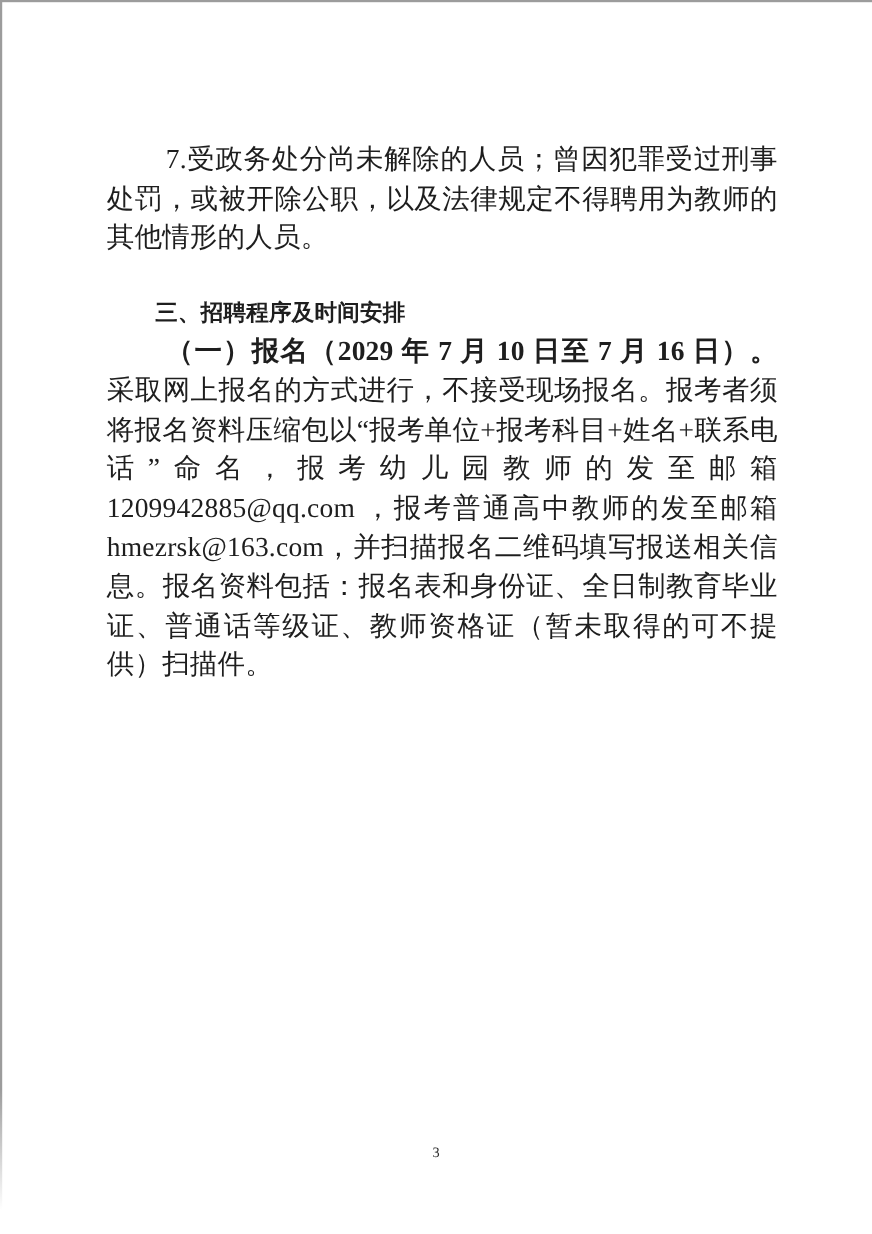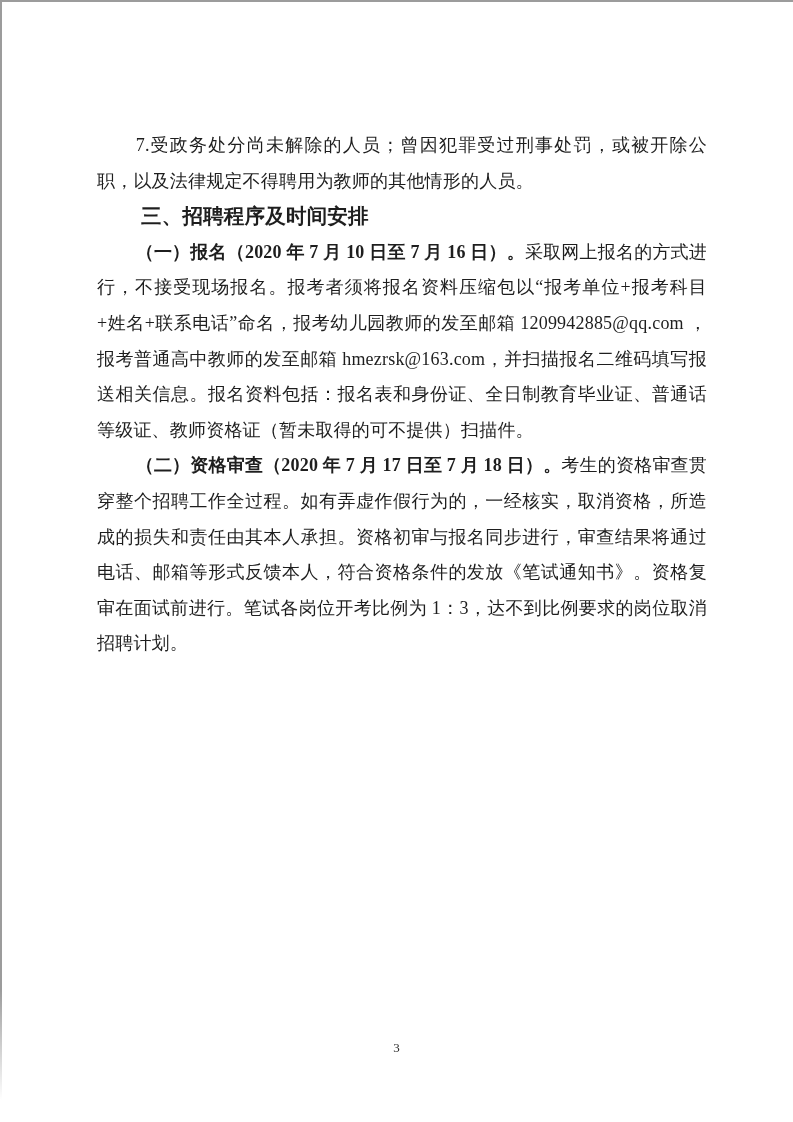--- a/index.html
+++ b/index.html
@@ -29,36 +29,37 @@
     background: linear-gradient(to bottom, #9c9c9c 90%, rgba(156,156,156,0) 100%);
   }
   .content {
     position: absolute;
     left: 97px;
     top: 128px;
     width: 610px;
   }
   .para {
     margin: 0;
-    font-size: 18px;
+    font-size: 25px;
     line-height: 35.6px;
     text-align: justify;
     text-align-last: left;
     text-indent: 2.15em;
     letter-spacing: 0.2px;
     word-break: break-word;
   }
   .para .bold {
     font-weight: bold;
   }
   .para.heading {
     font-family: "DejaVu Sans", "Liberation Sans", sans-serif;
     font-weight: bold;
     font-size: 20.5px;
     text-align: left;
+    margin-top: 32px;
   }
   .footer {
     position: absolute;
     top: 1040px;
     left: 0;
     width: 793px;
     text-align: center;
     font-size: 13px;
     line-height: 16px;
     color: #2a2a2a;
@@ -67,20 +68,19 @@
 </head>
 <body>
 
 <div class="page">
   <div class="scan-edge-top"></div>
   <div class="scan-edge-left"></div>
 
   <div class="content">
       <p class="para"><span>7.受政务处分尚未解除的人员；曾因犯罪受过刑事处罚，或被开除公职，以及法律规定不得聘用为教师的其他情形的人员。</span></p>
       <p class="para heading"><span class="bold">三、招聘程序及时间安排</span></p>
-      <p class="para"><span class="bold">（一）报名（2020 年 7 月 10 日至 7 月 16 日）。</span><span>采取网上报名的方式进行，不接受现场报名。报考者须将报名资料压缩包以“报考单位+报考科目+姓名+联系电话”命名，报考幼儿园教师的发至邮箱 1209942885@qq.com ，报考普通高中教师的发至邮箱 hmezrsk@163.com，并扫描报名二维码填写报送相关信息。报名资料包括：报名表和身份证、全日制教育毕业证、普通话等级证、教师资格证（暂未取得的可不提供）扫描件。</span></p>
-      <p class="para"><span class="bold">（二）资格审查（2020 年 7 月 17 日至 7 月 18 日）。</span><span>考生的资格审查贯穿整个招聘工作全过程。如有弄虚作假行为的，一经核实，取消资格，所造成的损失和责任由其本人承担。资格初审与报名同步进行，审查结果将通过电话、邮箱等形式反馈本人，符合资格条件的发放《笔试通知书》。资格复审在面试前进行。笔试各岗位开考比例为 1：3，达不到比例要求的岗位取消招聘计划。</span></p>
+      <p class="para"><span class="bold">（一）报名（2029 年 7 月 10 日至 7 月 16 日）。</span><span>采取网上报名的方式进行，不接受现场报名。报考者须将报名资料压缩包以“报考单位+报考科目+姓名+联系电话”命名，报考幼儿园教师的发至邮箱 1209942885@qq.com ，报考普通高中教师的发至邮箱 hmezrsk@163.com，并扫描报名二维码填写报送相关信息。报名资料包括：报名表和身份证、全日制教育毕业证、普通话等级证、教师资格证（暂未取得的可不提供）扫描件。</span></p>
     </div>
 
   <div class="footer">
     <span>3</span>
   </div>
 </div>
 
 </body></html>

